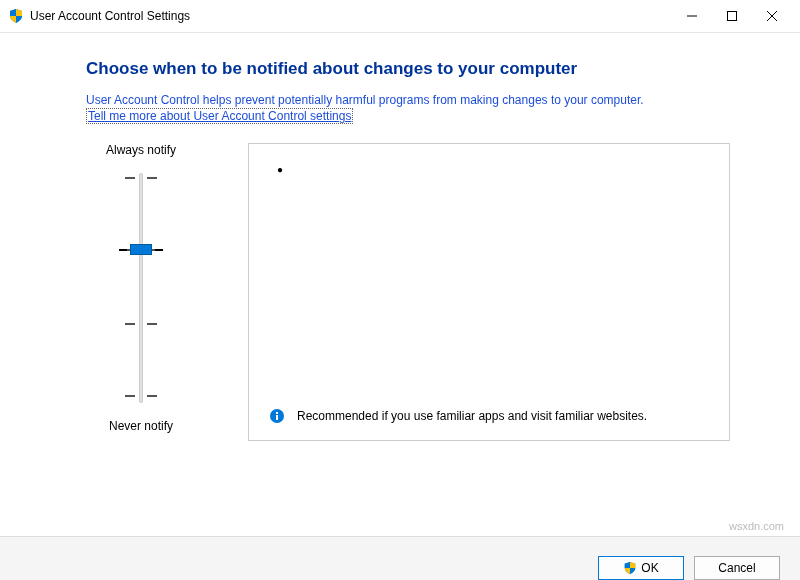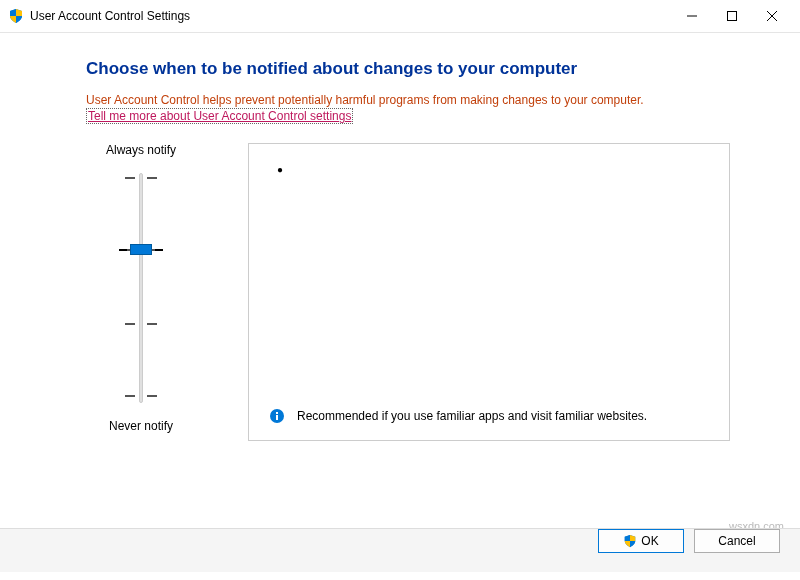--- a/index.html
+++ b/index.html
@@ -43,25 +43,25 @@
       padding: 26px 70px 0 86px;
     }
     .heading {
       color: #003399;
       font-size: 17px;
       font-weight: 700;
       margin-bottom: 14px;
     }
     .desc {
       font-size: 12px;
-      color: #c2410c;
+      color: #1d4ed8;
       margin-bottom: 2px;
     }
     .link {
-      color: #be185d;
+      color: #1d4ed8;
       text-decoration: underline;
       font-size: 12px;
       border: 1px dotted #666;
       padding: 0 1px;
     }
     .main-area {
       display: flex;
       margin-top: 20px;
       gap: 52px;
     }
@@ -155,29 +155,29 @@
     .info-icon {
       width: 16px; height: 16px;
       flex-shrink: 0;
     }
     .reco-text {
       font-size: 12px;
       line-height: 16px;
     }
     .footer {
       position: absolute;
-      bottom: 8px;
+      bottom: 0;
       left: 0;
       right: 0;
       height: 44px;
       border-top: 1px solid #ddd;
       background: #f5f5f5;
       display: flex;
       justify-content: flex-end;
-      align-items: flex-start;
+      align-items: flex-end;
       padding-right: 20px;
       gap: 10px;
     }
     .btn {
       min-width: 86px;
       height: 24px;
       border: 1px solid #adadad;
       background: #fdfdfd;
       font-size: 12px;
       display: flex;

